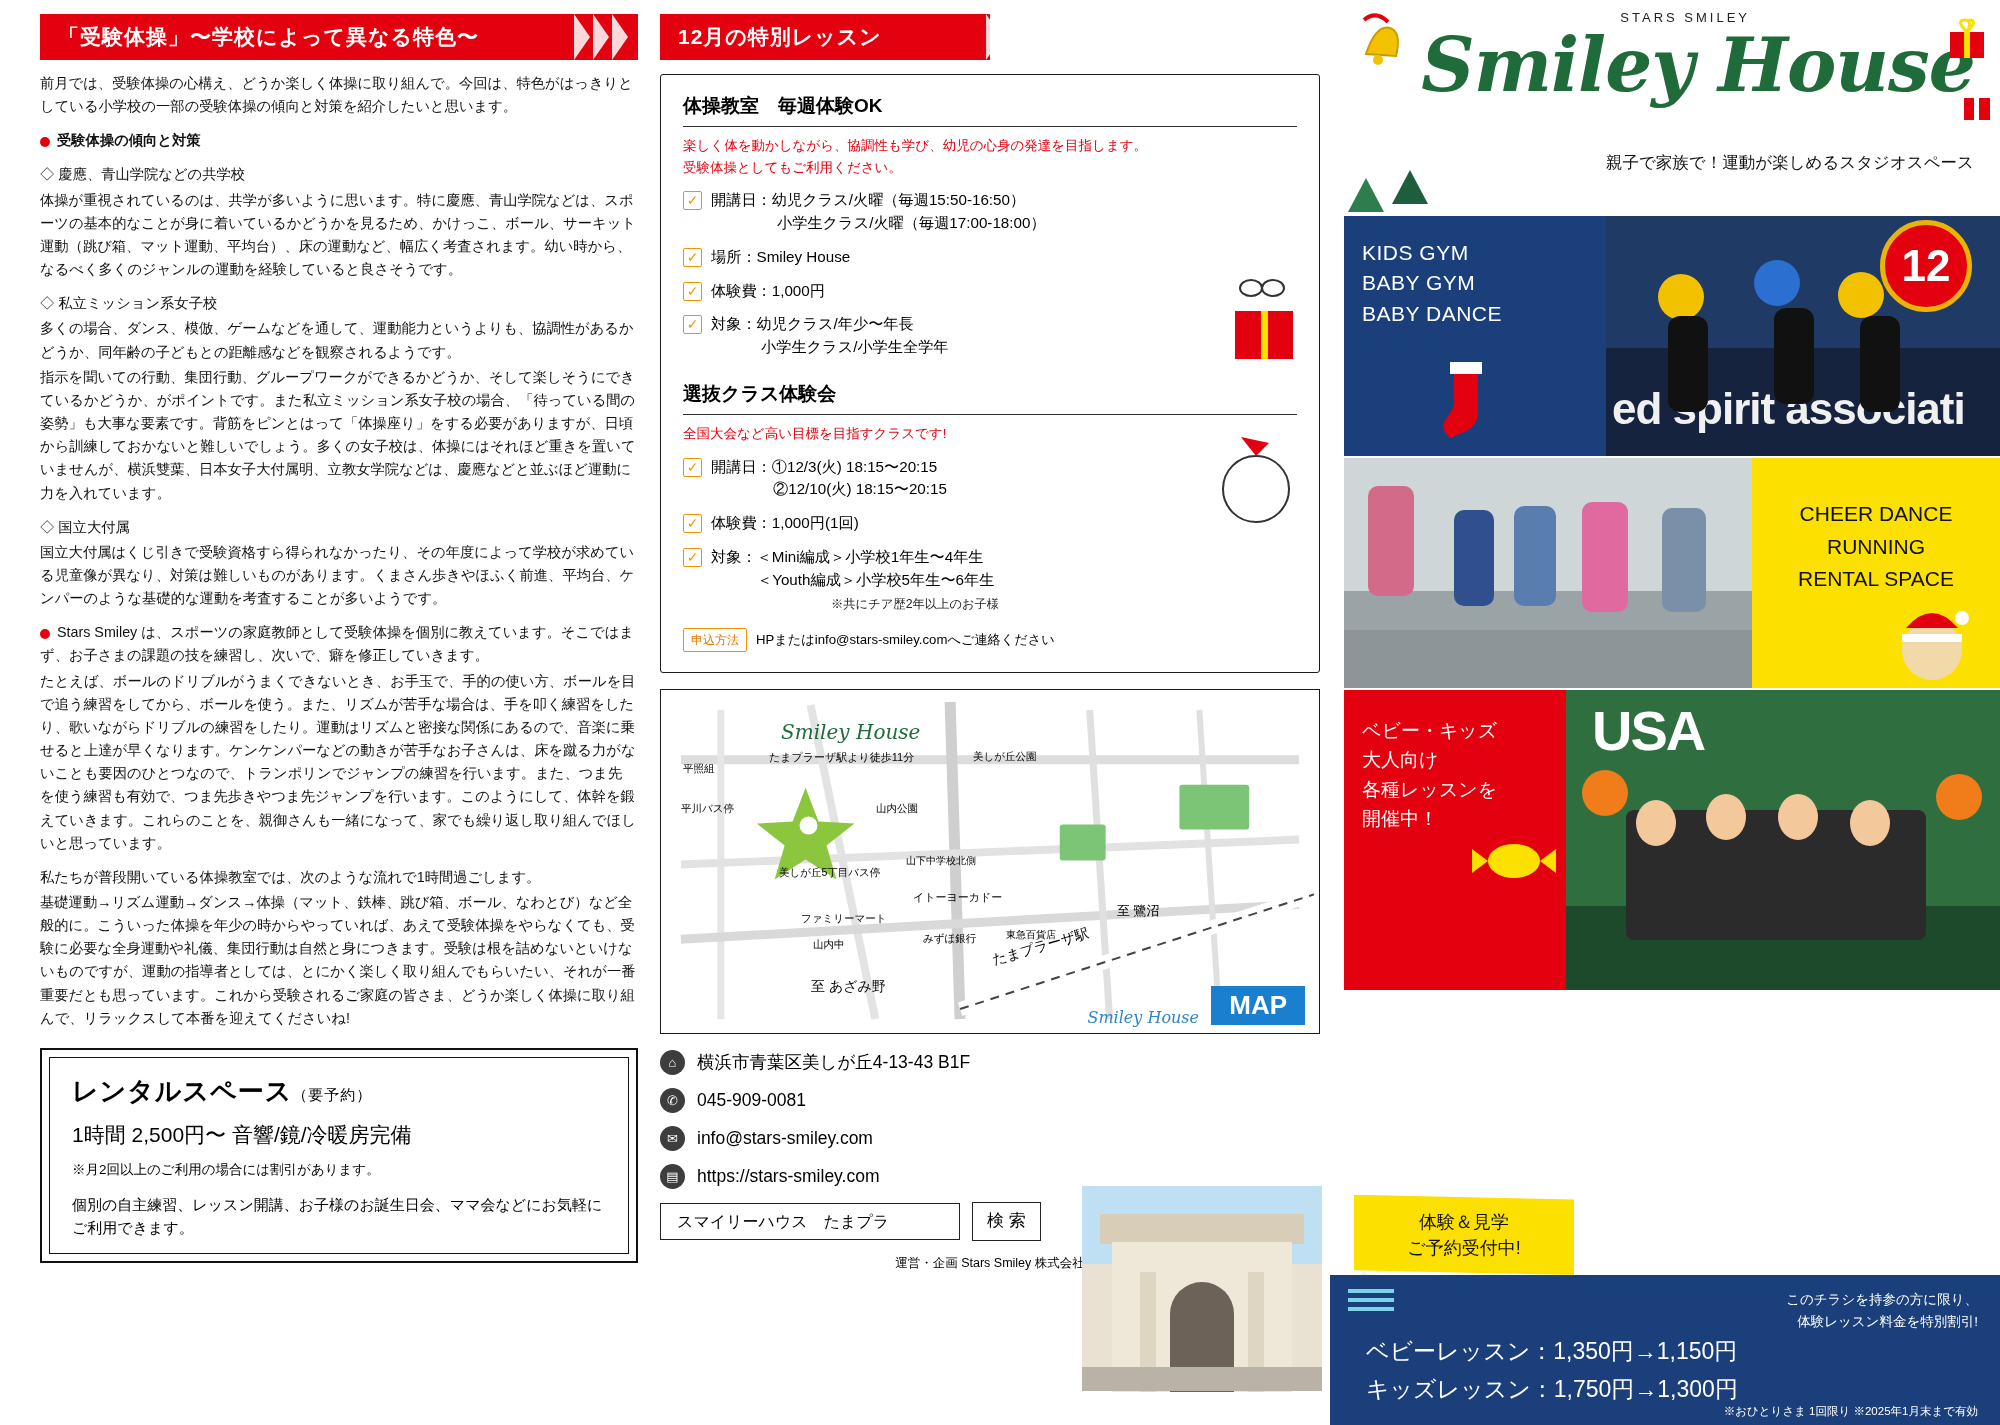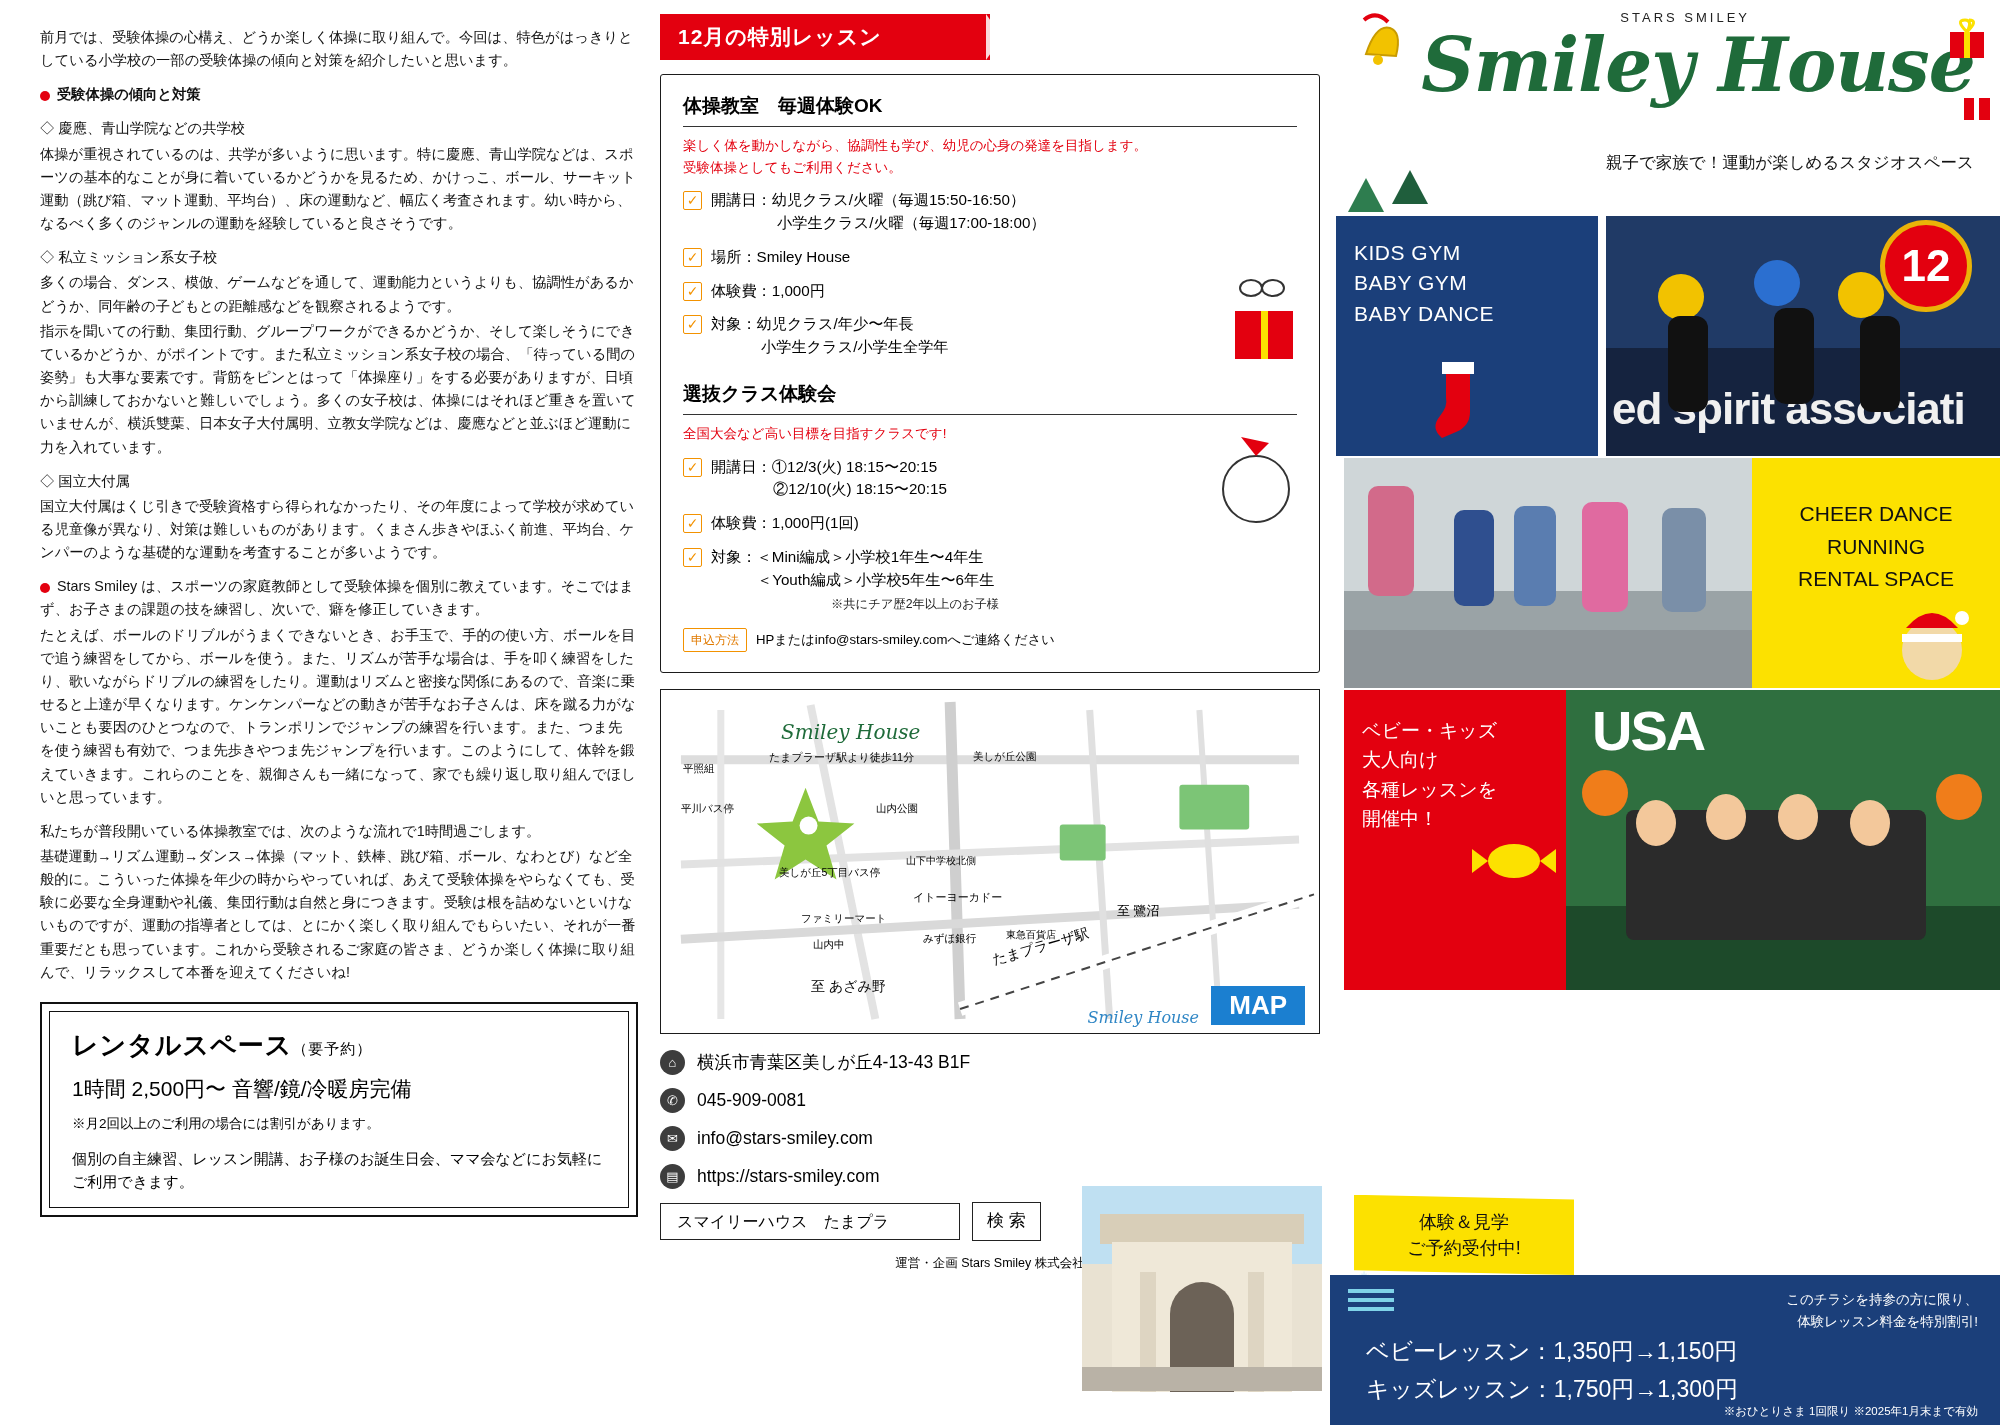--- a/index.html
+++ b/index.html
@@ -165,20 +165,28 @@
   .deco-gift::before { content:""; position:absolute; left:26px; top:0; width:7px; height:48px; background:#fce100; }
 
   .tri-tree { width:0;height:0;border-left:18px solid transparent;border-right:18px solid transparent;border-bottom:34px solid #2e7d4f; }
 </style>
 </head>
 <body>
 
 <div class="page">
 
   <div class="col-left">
+    <div class="ribbon">
+      <span>「受験体操」〜学校によって異なる特色〜</span>
+      <span class="chev">
+          <span></span>
+          <span></span>
+          <span></span>
+        </span>
+    </div>
 
     <div class="body-text">
       <p>前月では、受験体操の心構え、どうか楽しく体操に取り組んで。今回は、特色がはっきりとしている小学校の一部の受験体操の傾向と対策を紹介したいと思います。</p>
       <p class="hd dot-red">受験体操の傾向と対策</p>
       <p class="dia" style="margin-bottom:2px;">慶應、青山学院などの共学校</p>
       <p>体操が重視されているのは、共学が多いように思います。特に慶應、青山学院などは、スポーツの基本的なことが身に着いているかどうかを見るため、かけっこ、ボール、サーキット運動（跳び箱、マット運動、平均台）、床の運動など、幅広く考査されます。幼い時から、なるべく多くのジャンルの運動を経験していると良さそうです。</p>
       <p class="dia" style="margin-bottom:2px;">私立ミッション系女子校</p>
       <p style="margin-bottom:2px;">多くの場合、ダンス、模倣、ゲームなどを通して、運動能力というよりも、協調性があるかどうか、同年齢の子どもとの距離感などを観察されるようです。</p>
       <p>指示を聞いての行動、集団行動、グループワークができるかどうか、そして楽しそうにできているかどうか、がポイントです。また私立ミッション系女子校の場合、「待っている間の姿勢」も大事な要素です。背筋をピンとはって「体操座り」をする必要がありますが、日頃から訓練しておかないと難しいでしょう。多くの女子校は、体操にはそれほど重きを置いていませんが、横浜雙葉、日本女子大付属明、立教女学院などは、慶應などと並ぶほど運動に力を入れています。</p>
       <p class="dia" style="margin-bottom:2px;">国立大付属</p>
@@ -372,21 +380,21 @@
 
     <div class="grid-photos">
 
       <div style="position:absolute; left:18px; top:-18px;">
         <div class="tri-tree"></div>
       </div>
       <div style="position:absolute; left:62px; top:-26px;">
         <div class="tri-tree" style="border-bottom-color:#1f5e3c;"></div>
       </div>
 
-      <div class="cell navy" style="left:6px; top:20px; width:262px; height:240px;">
+      <div class="cell navy" style="left:14px; top:20px; width:262px; height:240px;">
         <div class="kidsgym">
           <div>KIDS GYM</div>
           <div>BABY GYM</div>
           <div>BABY DANCE</div>
         </div>
         <svg style="position:absolute; left:92px; bottom:8px;" width="60" height="86">
           <path d="M18 6 h24 v44 q0 14 -14 20 l-14 6 q-12 -10 -2 -22 q8 -10 6 -18 z" fill="#e3000f"></path>
           <rect x="14" y="0" width="32" height="12" fill="#ffffff"></rect>
         </svg>
       </div>

